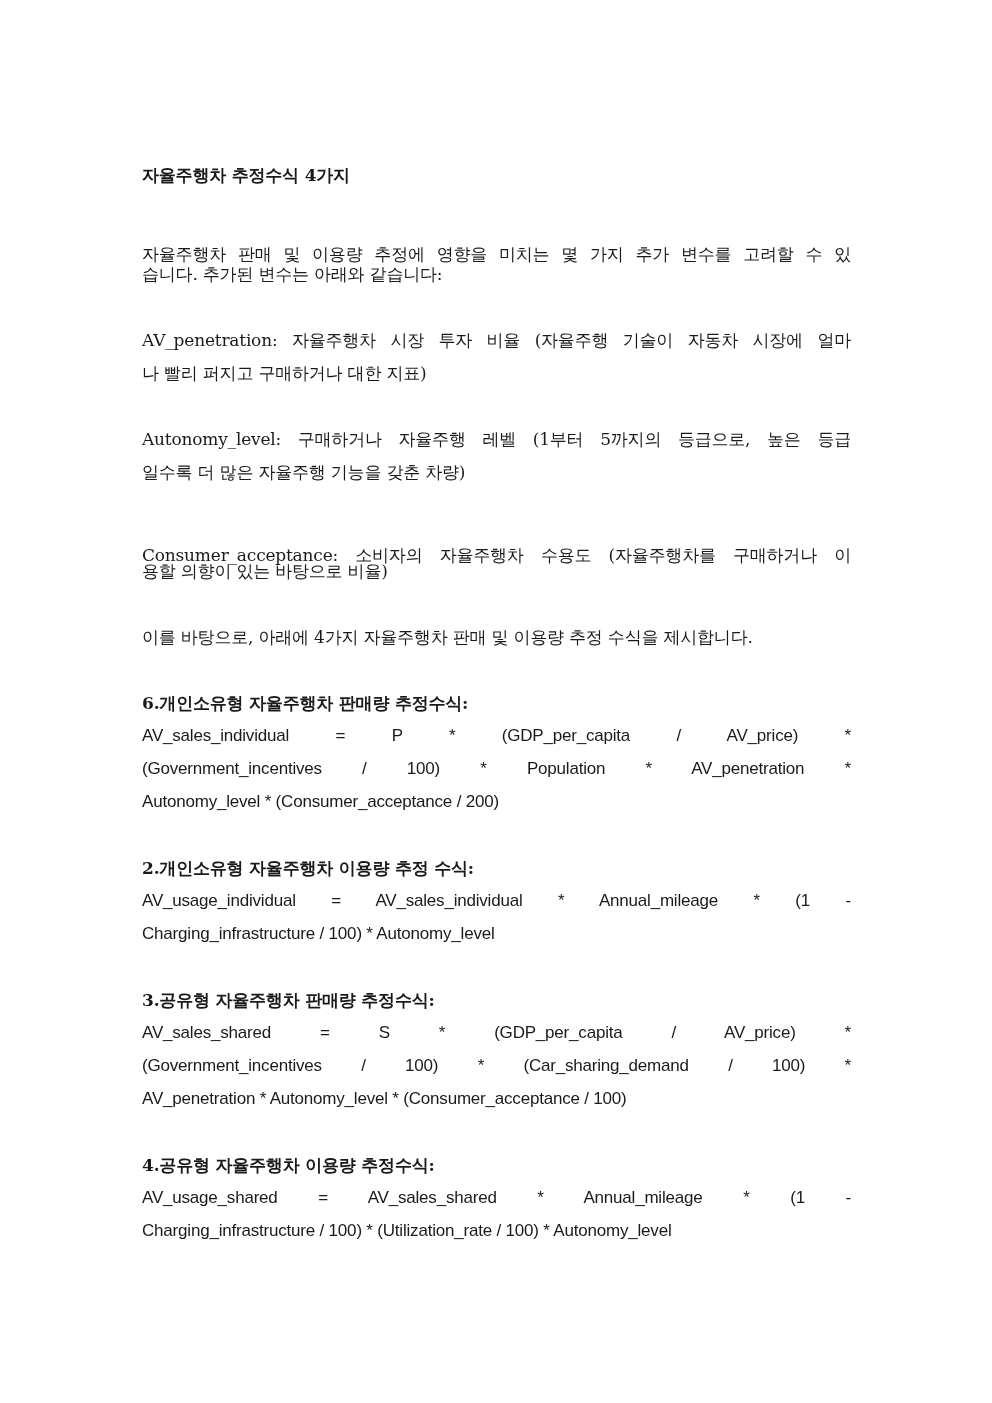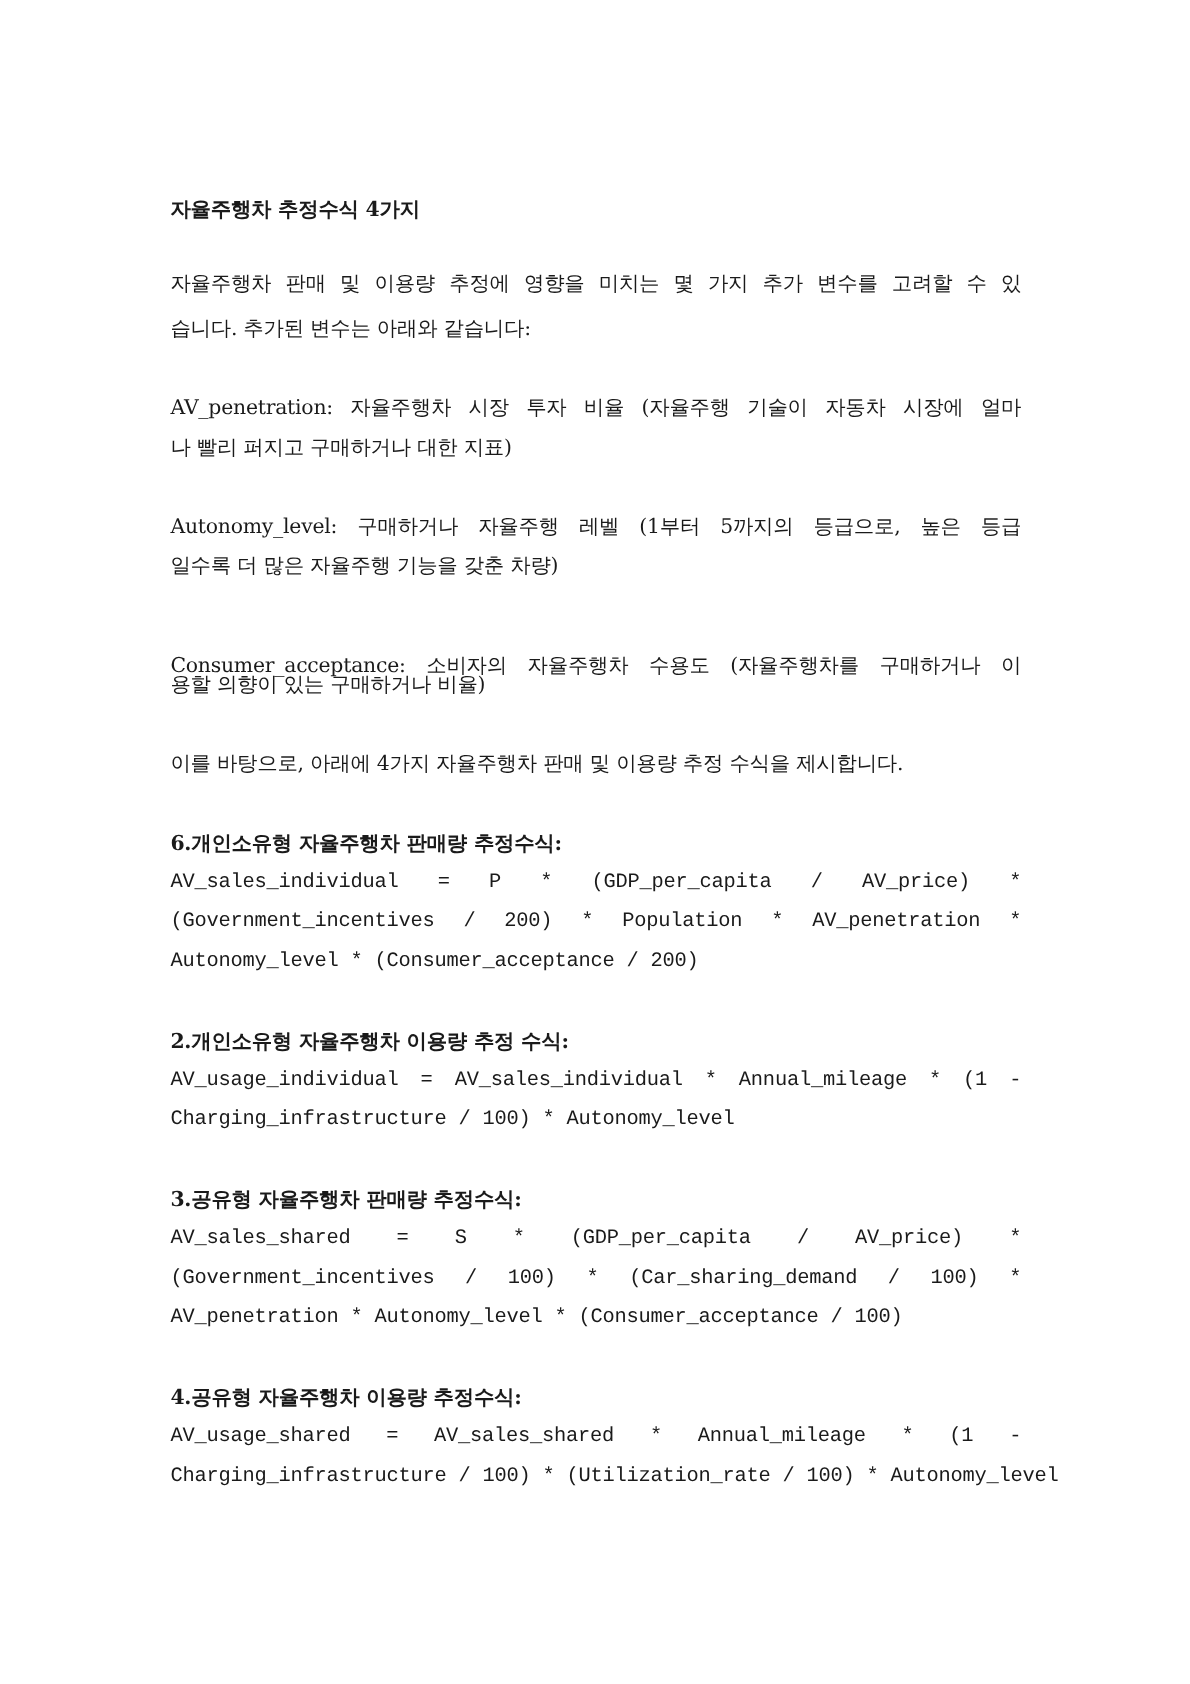--- a/index.html
+++ b/index.html
@@ -3,55 +3,55 @@
 <meta charset="utf-8">
 <style>
   html, body { margin: 0; padding: 0; background: #ffffff; }
   body { width: 992px; height: 1403px; position: relative; overflow: hidden;
          font-family: "DejaVu Serif", "Liberation Serif", serif; color: #1a1a1a; }
   .page { position: absolute; left: 142px; top: 0; width: 709px; }
   .line { position: absolute; left: 0; width: 709px; font-size: 17px; line-height: 22px;
           white-space: nowrap; letter-spacing: -0.2px; }
   .just { text-align: justify; text-align-last: justify; white-space: normal; }
   .bold { font-weight: bold; }
-  .mono { font-family: Liberation Mono, monospace; }
+  .mono { font-family: Liberation Sans, sans-serif; }
 </style>
 </head>
 <body>
 
 <div class="page">
 
   <div class="line bold" style="top:164px">자율주행차 추정수식 4가지</div>
 
   <div>
-    <div class="line just" style="top:226px">자율주행차 판매 및 이용량 추정에 영향을 미치는 몇 가지 추가 변수를 고려할 수 있</div>
+    <div class="line just" style="top:243px">자율주행차 판매 및 이용량 추정에 영향을 미치는 몇 가지 추가 변수를 고려할 수 있</div>
     <div class="line" style="top:263px">습니다. 추가된 변수는 아래와 같습니다:</div>
   </div>
 
   <div>
     <div class="line just" style="top:329px">AV_penetration: 자율주행차 시장 투자 비율 (자율주행 기술이 자동차 시장에 얼마</div>
     <div class="line" style="top:362px">나 빨리 퍼지고 구매하거나 대한 지표)</div>
   </div>
 
   <div>
     <div class="line just" style="top:428px">Autonomy_level: 구매하거나 자율주행 레벨 (1부터 5까지의 등급으로, 높은 등급</div>
     <div class="line" style="top:461px">일수록 더 많은 자율주행 기능을 갖춘 차량)</div>
   </div>
 
   <div>
     <div class="line just" style="top:544px">Consumer_acceptance: 소비자의 자율주행차 수용도 (자율주행차를 구매하거나 이</div>
-    <div class="line" style="top:560px">용할 의향이 있는 구매하거나 비율)</div>
+    <div class="line" style="top:560px">용할 의향이 있는 바탕으로 비율)</div>
   </div>
 
   <div class="line" style="top:626px">이를 바탕으로, 아래에 4가지 자율주행차 판매 및 이용량 추정 수식을 제시합니다.</div>
 
   <div>
     <div class="line bold" style="top:692px">6.개인소유형 자율주행차 판매량 추정수식:</div>
     <div class="line just mono" style="top:725px">AV_sales_individual = P * (GDP_per_capita / AV_price) *</div>
-    <div class="line just mono" style="top:758px">(Government_incentives / 200) * Population * AV_penetration *</div>
+    <div class="line just mono" style="top:758px">(Government_incentives / 100) * Population * AV_penetration *</div>
     <div class="line mono" style="top:791px">Autonomy_level * (Consumer_acceptance / 200)</div>
   </div>
 
   <div>
     <div class="line bold" style="top:857px">2.개인소유형 자율주행차 이용량 추정 수식:</div>
     <div class="line just mono" style="top:890px">AV_usage_individual = AV_sales_individual * Annual_mileage * (1 -</div>
     <div class="line mono" style="top:923px">Charging_infrastructure / 100) * Autonomy_level</div>
   </div>
 
   <div>

